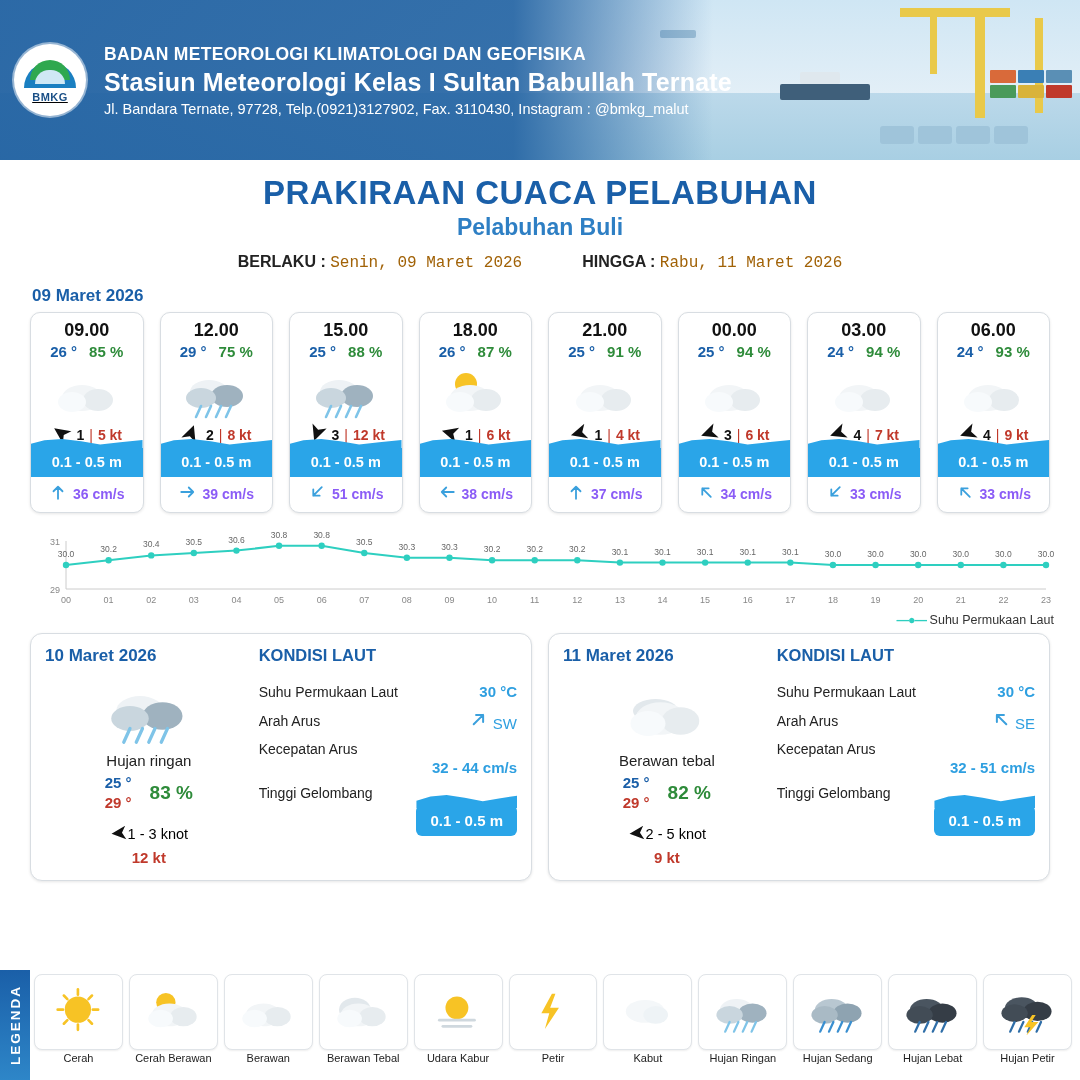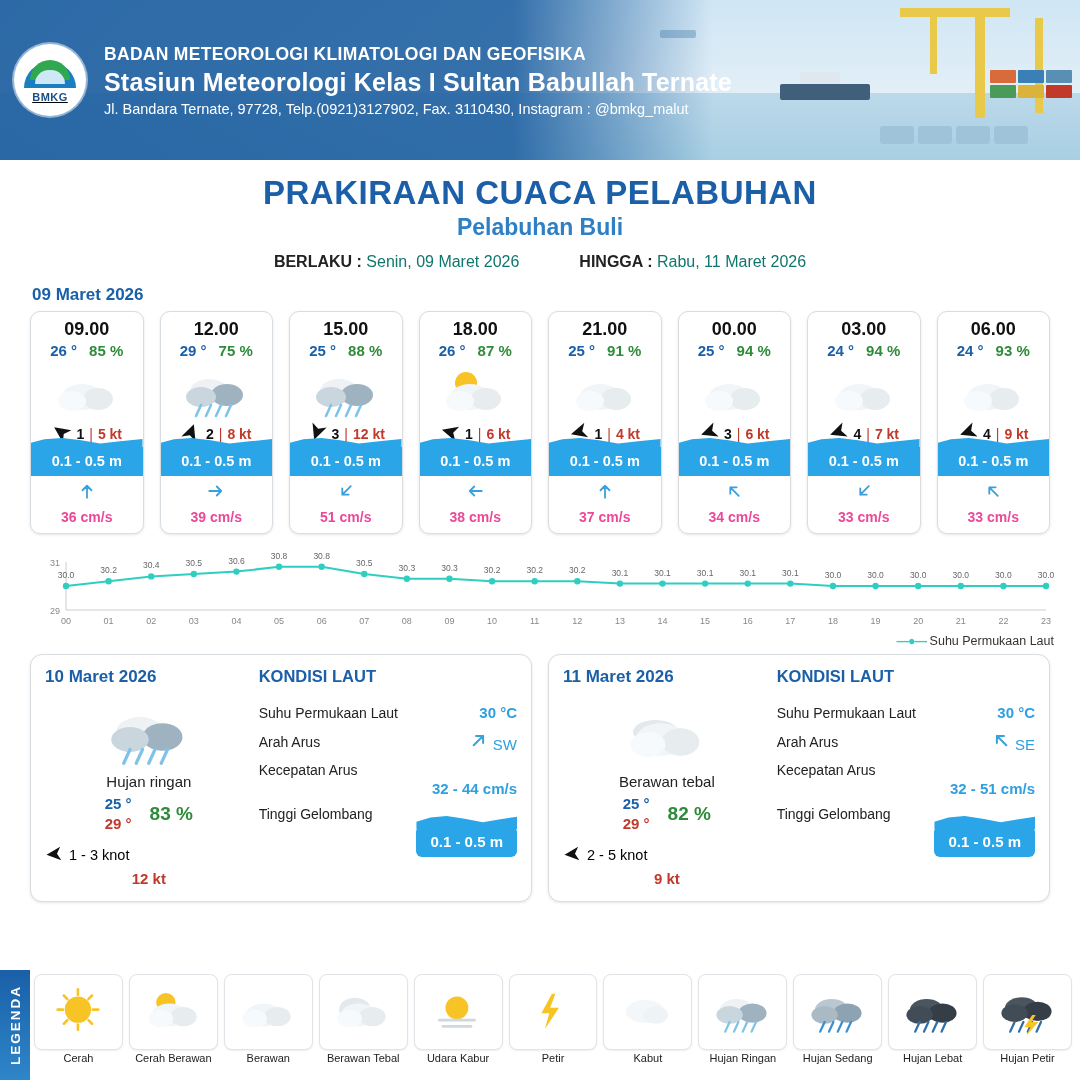--- a/index.html
+++ b/index.html
@@ -42,21 +42,21 @@
   .hdr-line1 { font-size:17.5px; font-weight:bold; letter-spacing:.3px; }
   .hdr-line2 { font-size:25px; font-weight:bold; margin:3px 0 4px; letter-spacing:.2px;}
   .hdr-line3 { font-size:14.5px; }
 
   
   .title-area { text-align:center; padding-top:14px; }
   .title-main { font-size:33px; font-weight:bold; color:#1a5fa8; letter-spacing:.5px; }
   .title-sub { font-size:23px; font-weight:bold; color:#2e7fc4; margin-top:2px; }
   .valid-row { display:flex; justify-content:center; gap:60px; margin-top:12px; font-size:16px; }
   .valid-label { font-weight:bold; color:#222; }
-  .valid-val { color:#0f766e; }
+  .valid-val { color:#a16207;font-family:Liberation Mono, monospace; }
 
   .date-label { color:#1a5fa8; font-weight:bold; font-size:17px; margin:14px 0 6px 32px; }
 
   
   .cards { display:flex; gap:16px; padding:0 30px; }
   .card {
     flex:1; background:#fff; border:1px solid #d8dde2; border-radius:10px;
     overflow:hidden; box-shadow:0 1px 3px rgba(0,0,0,.10);
   }
   .c-time { text-align:center; font-size:18px; font-weight:bold; color:#111; padding:7px 0 2px; }
@@ -70,21 +70,21 @@
   .c-wind .kt { color:#c0392b; font-weight:bold; }
   .c-wave {
     position:relative; background:#2aa5e8; color:#fff; font-size:14.5px; font-weight:bold;
     text-align:center; padding:6px 0 7px; margin-top:-2px;
   }
   .c-wave .wavetop {
     position:absolute; top:-9px; left:0; width:100%; height:12px;
     background:#2aa5e8;
     clip-path: polygon(0 40%, 12% 10%, 28% 0, 45% 18%, 62% 45%, 80% 28%, 100% 8%, 100% 100%, 0 100%);
   }
-  .c-cur { display:flex; align-items:center; justify-content:center; gap:6px; padding:6px 0 8px; font-size:14px; color:#ec4899; font-weight:bold;flex-direction:column;}
+  .c-cur { display:flex; align-items:center; justify-content:center; gap:6px; padding:6px 0 8px; font-size:14px; color:#8b5cf6; font-weight:bold;}
 
   
   .chart-wrap { padding:10px 26px 0; }
   .chart-svg { display:block; }
   .legend-sst { text-align:right; font-size:12.5px; color:#333; margin-top:2px; }
   .legend-sst .ldash { color:#2ecfc0; font-weight:bold; letter-spacing:-1px; }
 
   
   .days { display:flex; gap:16px; padding:6px 30px 0; }
   .day {
@@ -93,21 +93,21 @@
   }
   .day-left { width:44%; text-align:center; position:relative; }
   .day-date { color:#1a5fa8; font-weight:bold; font-size:17px; text-align:left; }
   .day-icon { height:78px; display:flex; align-items:center; justify-content:center; margin-top:6px;}
   .day-cond { font-size:15px; color:#222; margin-top:2px; }
   .day-t1 { color:#1a5fa8; font-weight:bold; font-size:15px; }
   .day-t2 { color:#c0392b; font-weight:bold; font-size:15px; }
   .day-hum { color:#2e8b3a; font-weight:bold; font-size:19px; }
   .day-temps { display:flex; justify-content:center; gap:18px; margin-top:4px; }
   .day-temps .col { text-align:left; line-height:1.35; }
-  .day-wind { display:flex; align-items:center; justify-content:flex-start; gap:6px; margin-top:10px; font-size:14.5px;}
+  .day-wind { display:flex; align-items:center; justify-content:center; margin-top:10px; font-size:14.5px;}
   .day-gust { color:#c0392b; font-weight:bold; font-size:15px; margin-top:4px; }
   .day-right { width:56%; padding-left:6px; }
   .kondisi-title { color:#1a5fa8; font-weight:bold; font-size:16.5px; margin-bottom:18px; }
   .kl-row { display:flex; justify-content:space-between; align-items:center; font-size:14px; color:#222; margin-bottom:9px; }
   .kl-val { color:#2e9fe0; font-weight:bold; font-size:15px; }
   .kl-val2 { color:#2e9fe0; font-weight:normal; font-size:15px; }
   .wavebox {
     position:relative; background:#2aa5e8; color:#fff; font-weight:bold; font-size:15px;
     border-radius:6px; text-align:center; padding:7px 14px; display:inline-block; margin-top:4px;
   }

